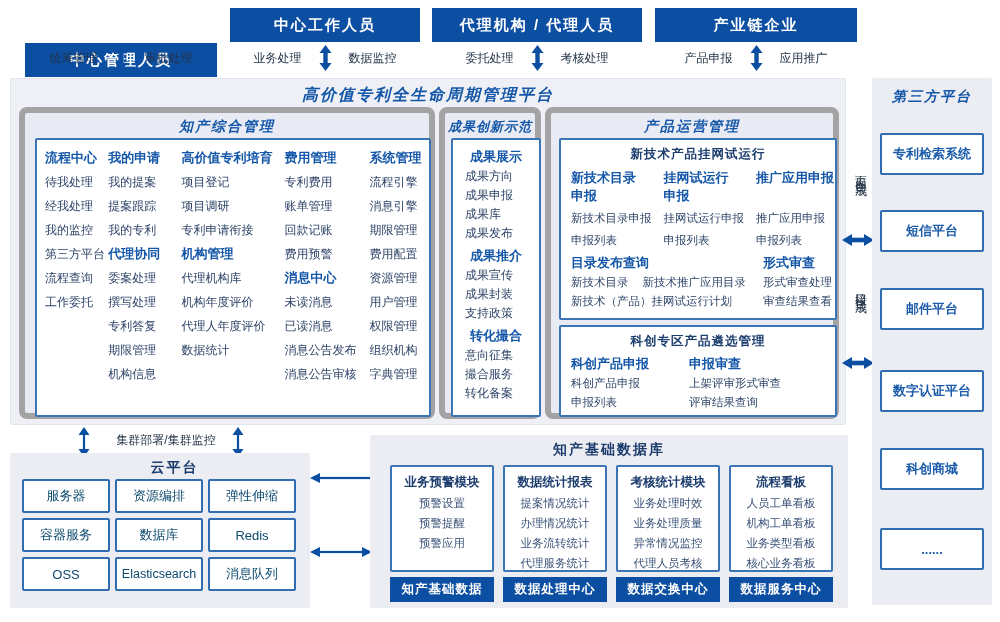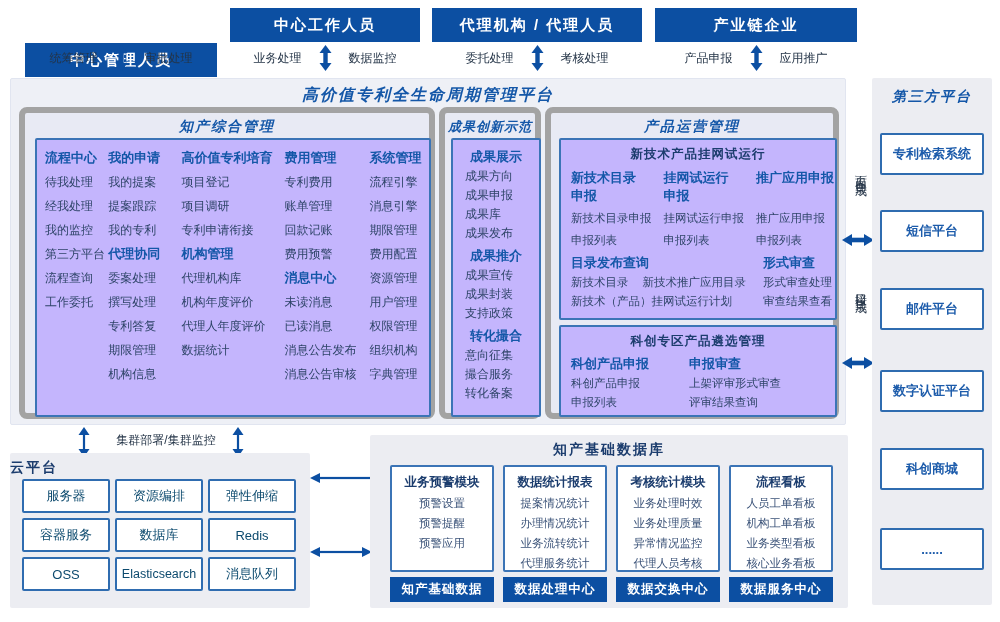--- a/index.html
+++ b/index.html
@@ -16,21 +16,21 @@
   
   .platform { position: absolute; left: 10px; top: 78px; width: 836px; height: 347px;
               background: #eef0f6; border: 1px solid #e1e5f0; border-radius: 2px; }
   .platform-title { position: absolute; top: 6px; left: 0; width: 100%; text-align: center;
                     font-size: 16px; font-weight: bold; font-style: italic; color: #1457a8; letter-spacing: 2px; }
 
   .panel { position: absolute; background: #e8eaf4; border: 6px solid #a3a3a3; border-radius: 8px; }
   .panel-title { position: absolute; top: 5px; left: 0; width: 100%; text-align: center;
                  font-size: 14px; font-weight: bold; font-style: italic; color: #1457a8; letter-spacing: 2px; }
   .panel-title.small { font-size: 13px; letter-spacing: 1px; }
-  .whitebox { position: absolute; background: #c4b5fd; border: 2px solid #3b74b6; border-radius: 2px; }
+  .whitebox { position: absolute; background: #ffffff; border: 2px solid #3b74b6; border-radius: 2px; }
 
   
   .ip-cols { display: flex; padding: 6px 0 0 8px; }
   .ip-col .h { font-size: 13px; font-weight: bold; color: #1457a8; height: 24px; line-height: 24px; white-space: nowrap; }
   .ip-col .i { font-size: 12px; color: #2e4468; height: 24px; line-height: 24px; white-space: nowrap; }
 
   
   .ach { padding-top: 7px; }
   .ach .h { font-size: 13px; font-weight: bold; color: #1457a8; text-align: center;
             height: 20px; line-height: 20px; margin-top: 3px; }
@@ -55,22 +55,22 @@
   
   .sidebar { position: absolute; left: 872px; top: 78px; width: 120px; height: 527px;
              background: #ecedf2; border-radius: 2px; }
   .tp-box { position: absolute; left: 8px; width: 104px; height: 42px; background: #ffffff;
             border: 2px solid #2f6cb0; border-radius: 2px; display: flex; align-items: center;
             justify-content: center; font-size: 13px; font-weight: 600; color: #1d5cab; }
 
   
   .cloud { position: absolute; left: 10px; top: 453px; width: 300px; height: 155px;
            background: #ecedf2; border-radius: 2px; }
-  .cloud-title { position: absolute; top: 6px; width: 100%; text-align: left; font-size: 14px;
-                 font-weight: bold; color: #1c3d6e; letter-spacing: 2px; }
+  .cloud-title { position: absolute; top: 6px; width: 100%; text-align: center; font-size: 14px;
+                 font-weight: bold; color: #1c3d6e; letter-spacing: 2px; padding-left: 29px; }
   .cloud-cell { position: absolute; width: 88px; height: 34px; background: #ffffff;
                 border: 2px solid #2f6cb0; border-radius: 2px; display: flex; align-items: center;
                 justify-content: center; font-size: 13px; color: #0c4a6e; }
 
   
   .db { position: absolute; left: 370px; top: 435px; width: 478px; height: 173px;
         background: #ecedf2; border-radius: 2px; }
   .db-title { position: absolute; top: 6px; width: 100%; text-align: center; font-size: 14px;
               font-weight: bold; color: #1c3d6e; letter-spacing: 2px; }
   .db-col-box { position: absolute; top: 30px; width: 104px; height: 107px; background: #ffffff;

